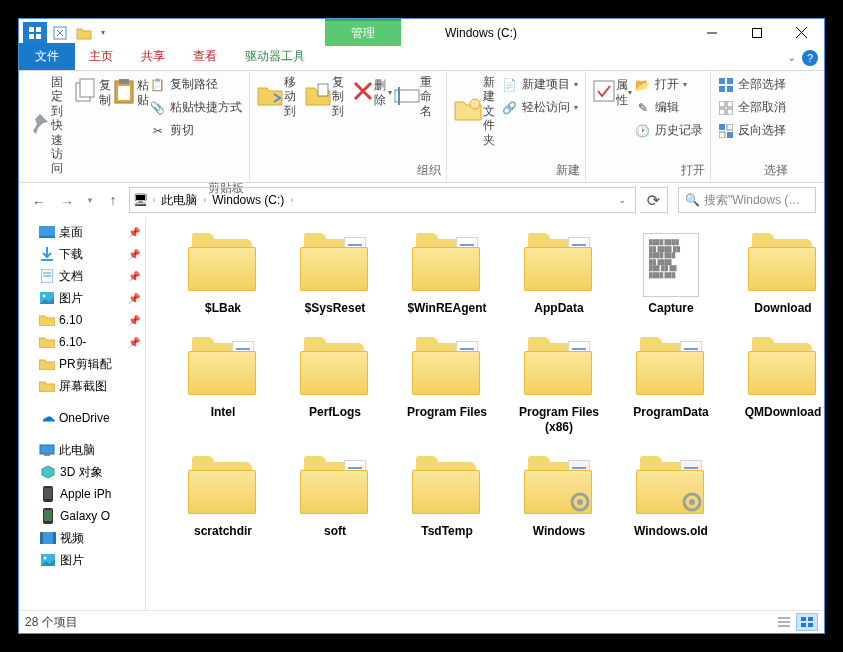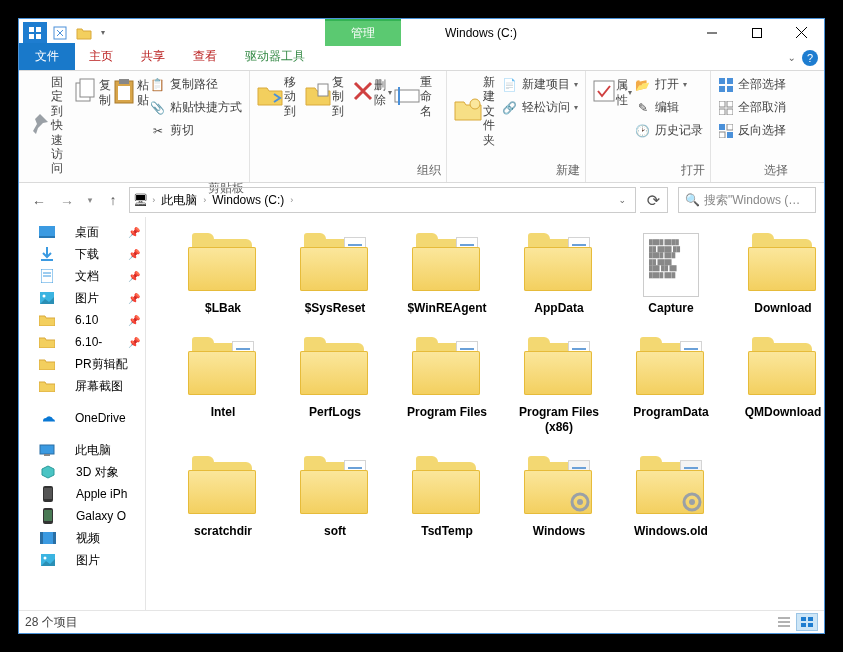--- a/index.html
+++ b/index.html
@@ -44,21 +44,21 @@
 .crumb { padding: 0 4px; }
 .crumb-sep { color: #888; font-size: 9px; padding:0 2px;}
 .crumbs .drop { margin-left:auto; padding:0 6px; color:#666; font-size:9px;}
 .refresh { width: 28px; height: 26px; border: 1px solid #ccc; border-left:none; display:flex;align-items:center;justify-content:center; color:#555;}
 .search { width: 138px; height: 26px; border: 1px solid #ccc; margin-left: 6px; display: flex; align-items: center; padding: 0 6px; font-size: 12px; color: #888; }
 .search .ico{ margin-right:4px;}
 
 
 .body { flex: 1; display: flex; overflow: hidden; }
 .tree { width: 127px; border-right: 1px solid #e5e5e5; overflow: hidden; padding: 4px 0; font-size: 12px; }
-.tree-item { display: flex; align-items: center; height: 22px; padding-left: 20px; gap: 20px; color: #000; white-space:nowrap;}
+.tree-item { display: flex; align-items: center; height: 22px; padding-left: 20px; gap: 4px; color: #000; white-space:nowrap;}
 .tree-item.indent { padding-left: 21px; text-align: center; }
 .tree-item .pin { margin-left: auto; margin-right: 4px; color: #888; font-size:10px;}
 .tree-item .ico { width:16px; display:flex;justify-content:center;}
 
 
 .folders { flex: 1; overflow: auto; padding: 16px 4px 4px 24px; }
 .folder-grid { display: grid; grid-template-columns: repeat(6, 106px); gap: 22px 6px; }
 .folder-item { display: flex; flex-direction: column; align-items: center; font-size: 12px; color: #000; text-align: center; font-weight: bold; }
 .folder-icon { width: 74px; height: 64px; position: relative; margin-bottom: 4px;}
 .folder-back { position:absolute; left:6px; top:6px; width:60px; height:48px; background:#f3d872; border-radius:2px 6px 2px 2px;}

